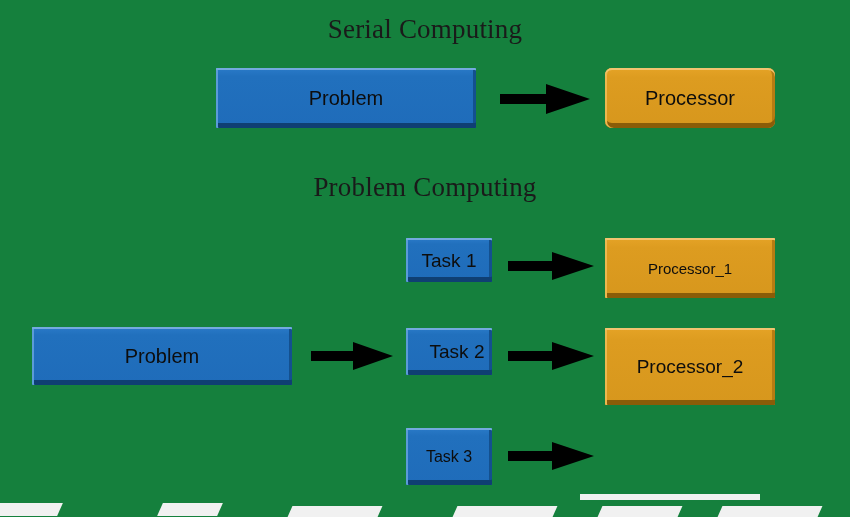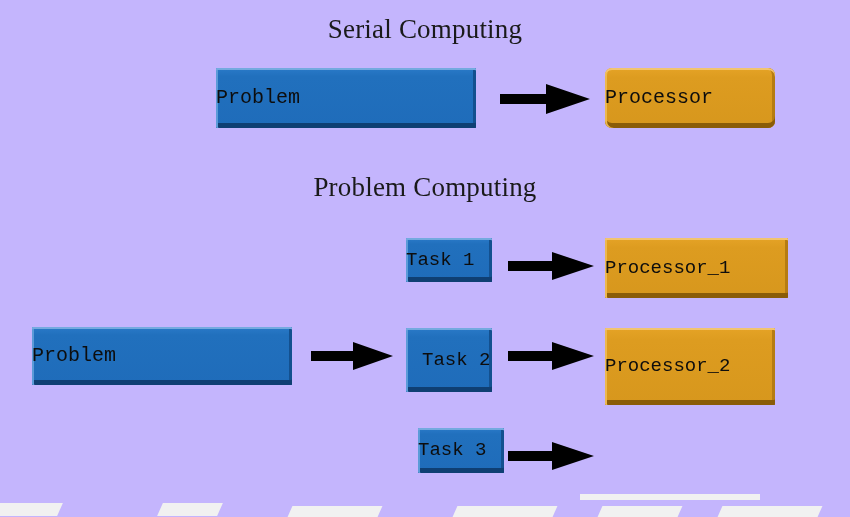--- a/index.html
+++ b/index.html
@@ -7,42 +7,43 @@
     padding: 0;
     background: #ffffff;
   }
   body {
     font-family: "Liberation Serif", "DejaVu Serif", serif;
   }
   #canvas {
     position: relative;
     width: 850px;
     height: 517px;
-    background: #c4b5fd;
+    background: #15803d;
     overflow: hidden;
   }
 
   
   .heading {
     position: absolute;
     font-family: "Liberation Serif", "DejaVu Serif", serif;
     font-size: 27px;
     color: #1a1a1a;
     letter-spacing: 0.2px;
     white-space: nowrap;
     text-align: center;
   }
 
   
   .box {
     position: absolute;
     box-sizing: border-box;
     display: flex;
     align-items: center;
-    font-family: Liberation Mono, monospace;
+    justify-content: center;
+    font-family: Liberation Sans, sans-serif;
     color: #0d0d0d;
     white-space: nowrap;
     border-radius: 1px;
   }
   .box .label {
     position: relative;
     z-index: 3;
     line-height: 1;
   }
   
@@ -136,39 +137,39 @@
   <div class="box blue" style="left:406px; top:238px; width:86px; height:44px; font-size:19px;">
     <span class="label">Task 1</span>
   </div>
 
   <div class="arrow" style="left:508px; top:252px; width:86px; height:28px;">
     <svg width="86" height="28" viewBox="0 0 86 28">
       <polygon points="0,9 44,9 44,0 86,14 44,28 44,19 0,19" fill="#000000"></polygon>
     </svg>
   </div>
 
-  <div class="box orange" style="left:605px; top:238px; width:183px; height:60px; font-size:19px;">
+  <div class="box orange" style="left:605px; top:238px; width:170px; height:60px; font-size:15px;">
     <span class="label">Processor_1</span>
   </div>
 
-  <div class="box blue" style="left:406px; top:328px; width:86px; height:64px; font-size:19px;padding-left:16px;">
+  <div class="box blue" style="left:406px; top:328px; width:86px; height:47px; font-size:19px;padding-left:16px;">
     <span class="label">Task 2</span>
   </div>
 
   <div class="arrow" style="left:508px; top:342px; width:86px; height:28px;">
     <svg width="86" height="28" viewBox="0 0 86 28">
       <polygon points="0,9 44,9 44,0 86,14 44,28 44,19 0,19" fill="#000000"></polygon>
     </svg>
   </div>
 
   <div class="box orange" style="left:605px; top:328px; width:170px; height:77px; font-size:19px;">
     <span class="label">Processor_2</span>
   </div>
 
-  <div class="box blue" style="left:406px; top:428px; width:86px; height:45px; font-size:19px;margin-left:12px;">
+  <div class="box blue" style="left:406px; top:428px; width:86px; height:57px; font-size:16px;">
     <span class="label">Task 3</span>
   </div>
 
   <div class="arrow" style="left:508px; top:442px; width:86px; height:28px;">
     <svg width="86" height="28" viewBox="0 0 86 28">
       <polygon points="0,9 44,9 44,0 86,14 44,28 44,19 0,19" fill="#000000"></polygon>
     </svg>
   </div>
 
 

